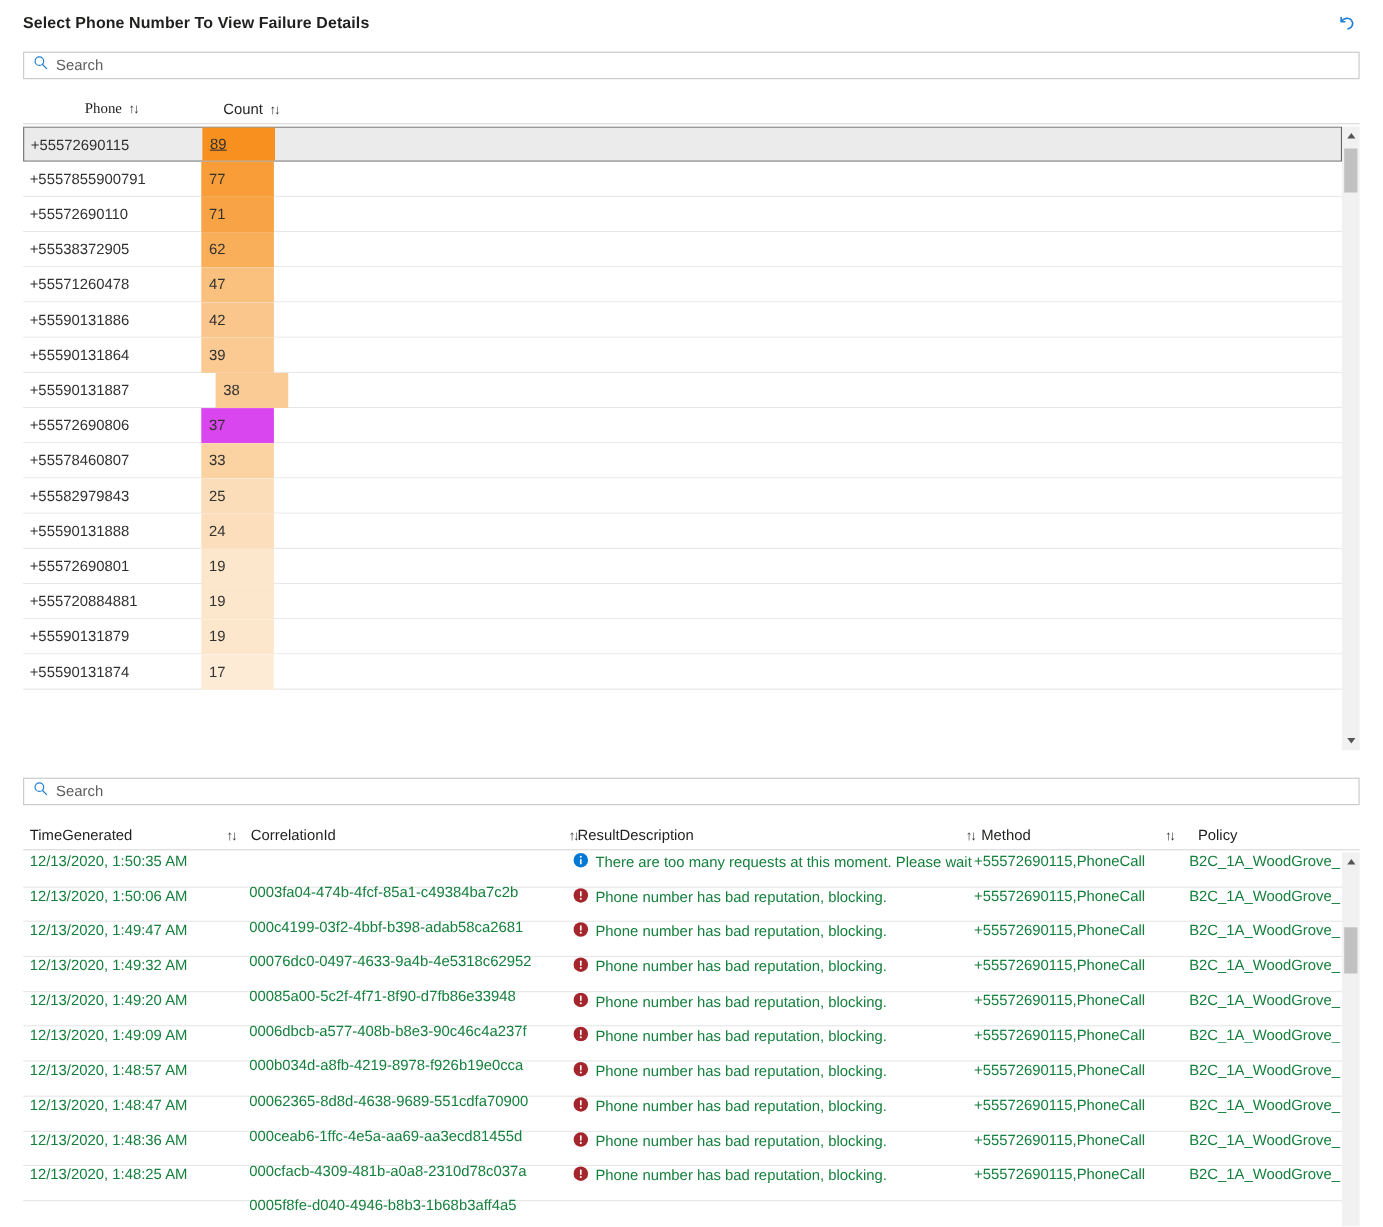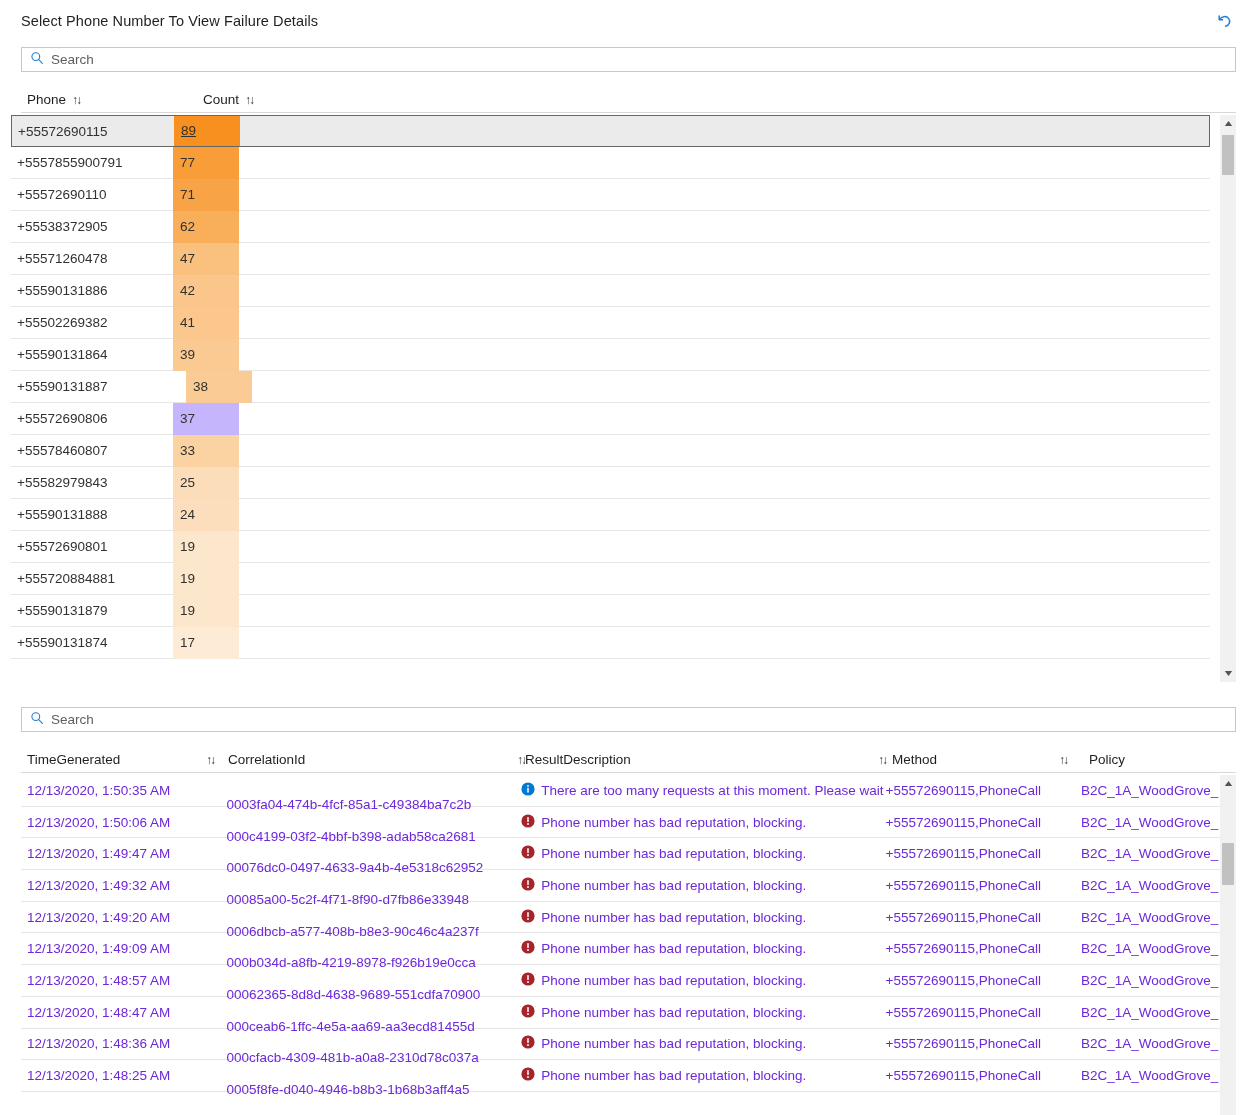--- a/index.html
+++ b/index.html
@@ -26,20 +26,21 @@
     width: 1257px; height: 42px;
     display: flex;
     align-items: center;
     padding: 0 18px 0 21px;
   }
   .header-title {
     font-size: 14.5px;
     color: #201f1e;
     letter-spacing: 0.1px;
     flex: 1;
+    font-weight: bold;
   }
   .reset-btn {
     width: 30px; height: 30px;
     display: flex; align-items: center; justify-content: center;
     cursor: pointer;
     background: transparent;
     border: none;
   }
   .reset-btn svg { display: block; }
 
@@ -94,26 +95,26 @@
     letter-spacing: -2px;
     margin-left: 2px;
     cursor: pointer;
     display: inline-block;
   }
 
   
   #phones-head {
     left: 21px; top: 85px; width: 1215px;
   }
-  #phones-head .c-phone { width: 162px; padding-left: 6px; justify-content: flex-start; padding-right: 8px;}
+  #phones-head .c-phone { width: 162px; padding-left: 6px; justify-content: center; padding-right: 8px; font-family: Liberation Serif, serif;}
   #phones-head .c-count { width: 90px; margin-left: 20px; }
 
   #phones-body {
     position: absolute;
-    left: 11px; top: 115px;
+    left: 21px; top: 115px;
     width: 1215px; height: 567px;
     overflow: hidden;
     background: #ffffff;
   }
   #phones-rows {
     position: absolute;
     left: 0; top: 0;
     width: 1199px;
   }
   .p-row {
@@ -189,24 +190,24 @@
   #logs-body {
     position: absolute;
     left: 21px; top: 775px;
     width: 1199px;
     height: 340px;
     overflow: hidden;
   }
   .l-row {
     height: 31.7px;
     display: flex;
-    align-items: center;
+    align-items: flex-start;
     border-bottom: 1px solid #e6e6e6;
     font-size: 13.5px;
-    color: #6d28d9;
+    color: #15803d;
     cursor: pointer;
   }
   .l-time   { width: 207px; padding-left: 6px; white-space: nowrap; }
   .l-corr   { width: 297px; white-space: nowrap; margin-top: 28px; }
   .l-result {
     width: 367px;
     display: flex; align-items: center;
     white-space: nowrap; overflow: hidden;
   }
   .l-result .sev { flex: 0 0 auto; margin-right: 6px; display:block; }
@@ -268,34 +269,30 @@
         </div>
         <div class="p-row">
           <div class="p-phone">+55571260478</div>
           <div class="p-count" style="background: rgb(250, 192, 126);">47</div>
         </div>
         <div class="p-row">
           <div class="p-phone">+55590131886</div>
           <div class="p-count" style="background: rgb(251, 198, 139);">42</div>
         </div>
         <div class="p-row">
-          <div class="p-phone">+55502269382</div>
-          <div class="p-count" style="background: rgb(251, 199, 141);">41</div>
-        </div>
-        <div class="p-row">
           <div class="p-phone">+55590131864</div>
           <div class="p-count" style="background: rgb(251, 202, 146);">39</div>
         </div>
         <div class="p-row">
           <div class="p-phone">+55590131887</div>
           <div class="p-count" style="background: rgb(251, 203, 149); margin-left: 13px;">38</div>
         </div>
         <div class="p-row">
           <div class="p-phone">+55572690806</div>
-          <div class="p-count" style="background: #c4b5fd;">37</div>
+          <div class="p-count" style="background: #d946ef;">37</div>
         </div>
         <div class="p-row">
           <div class="p-phone">+55578460807</div>
           <div class="p-count" style="background: rgb(251, 210, 162);">33</div>
         </div>
         <div class="p-row">
           <div class="p-phone">+55582979843</div>
           <div class="p-count" style="background: rgb(252, 221, 185);">25</div>
         </div>
         <div class="p-row">

